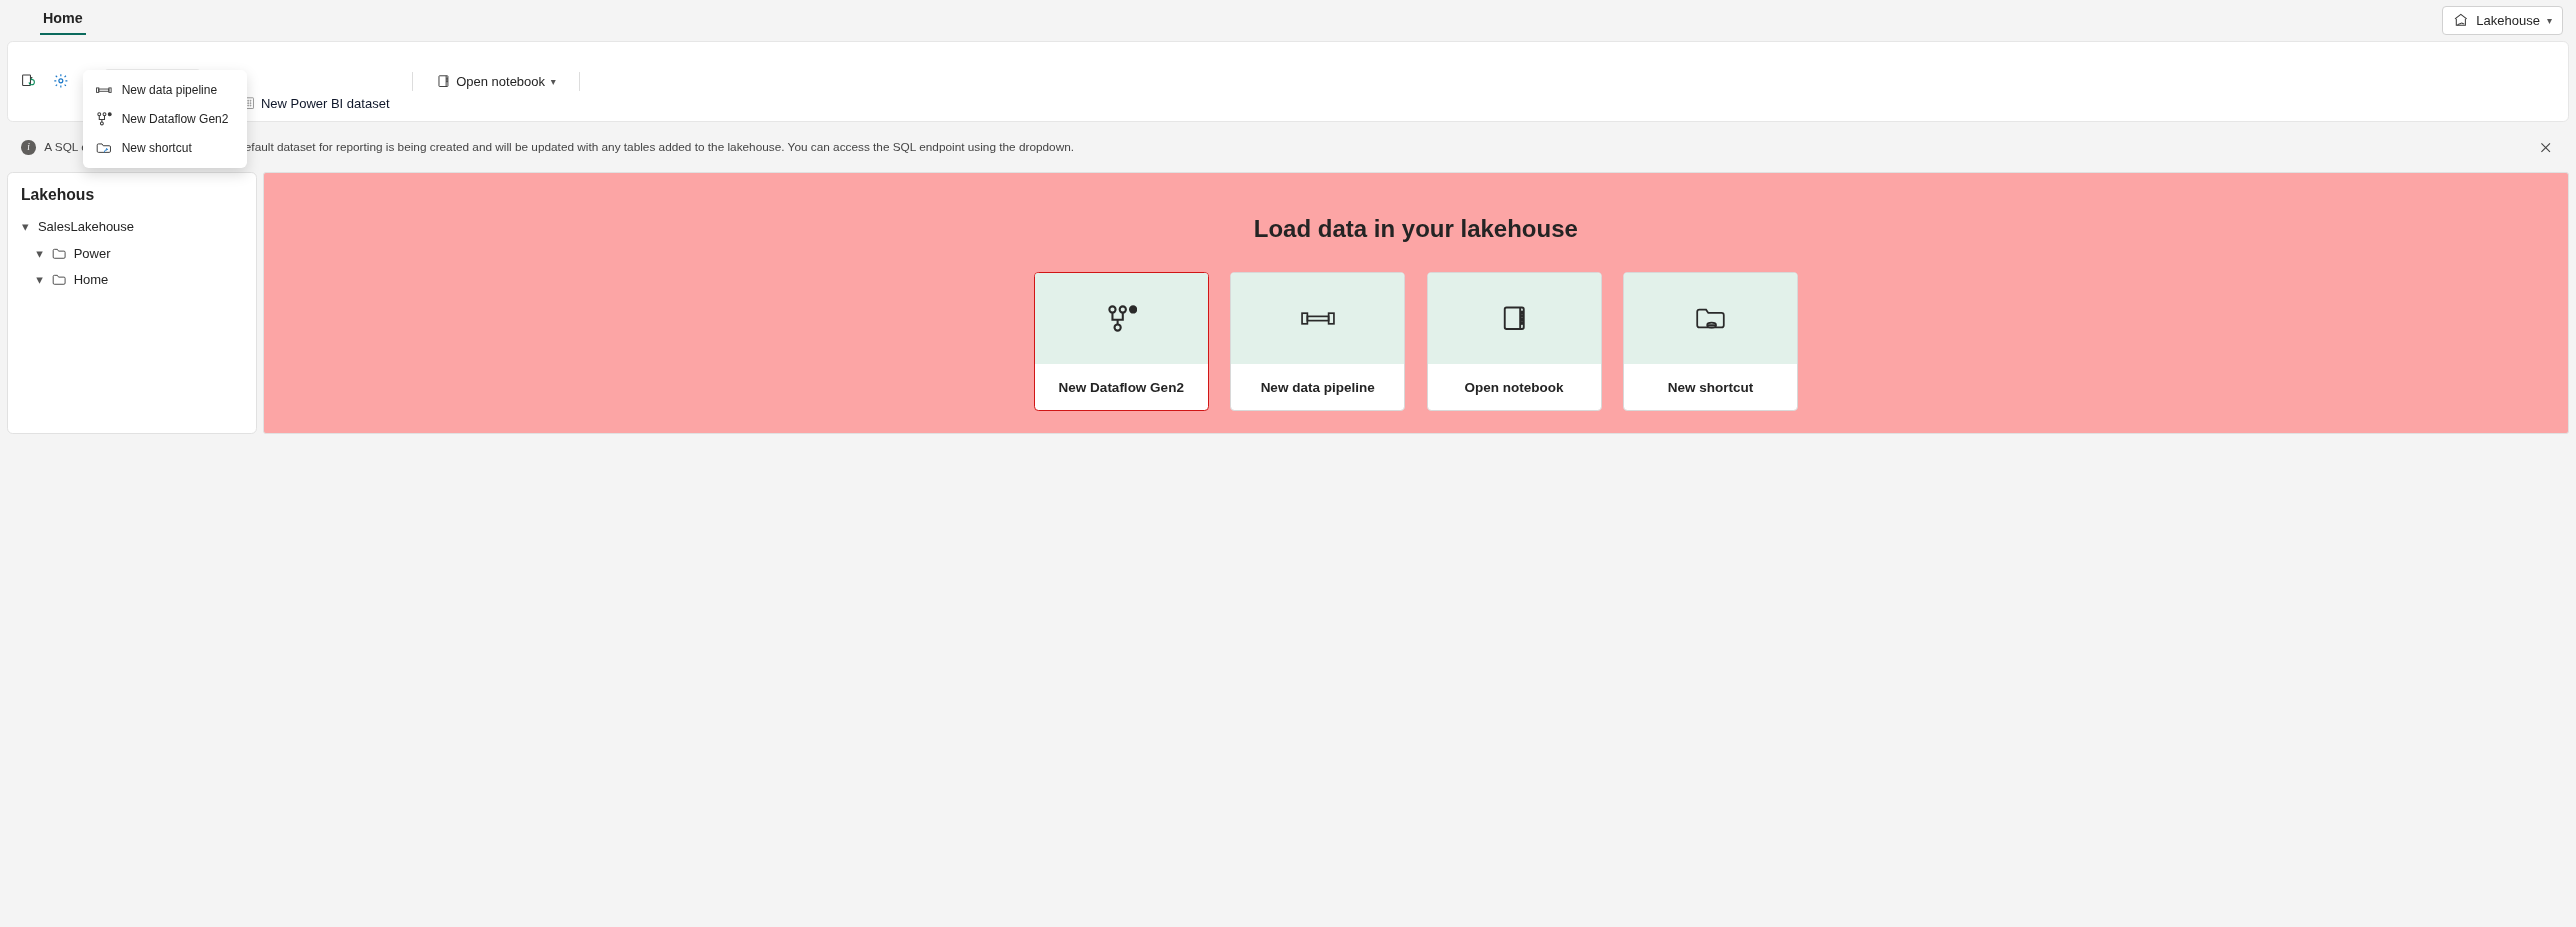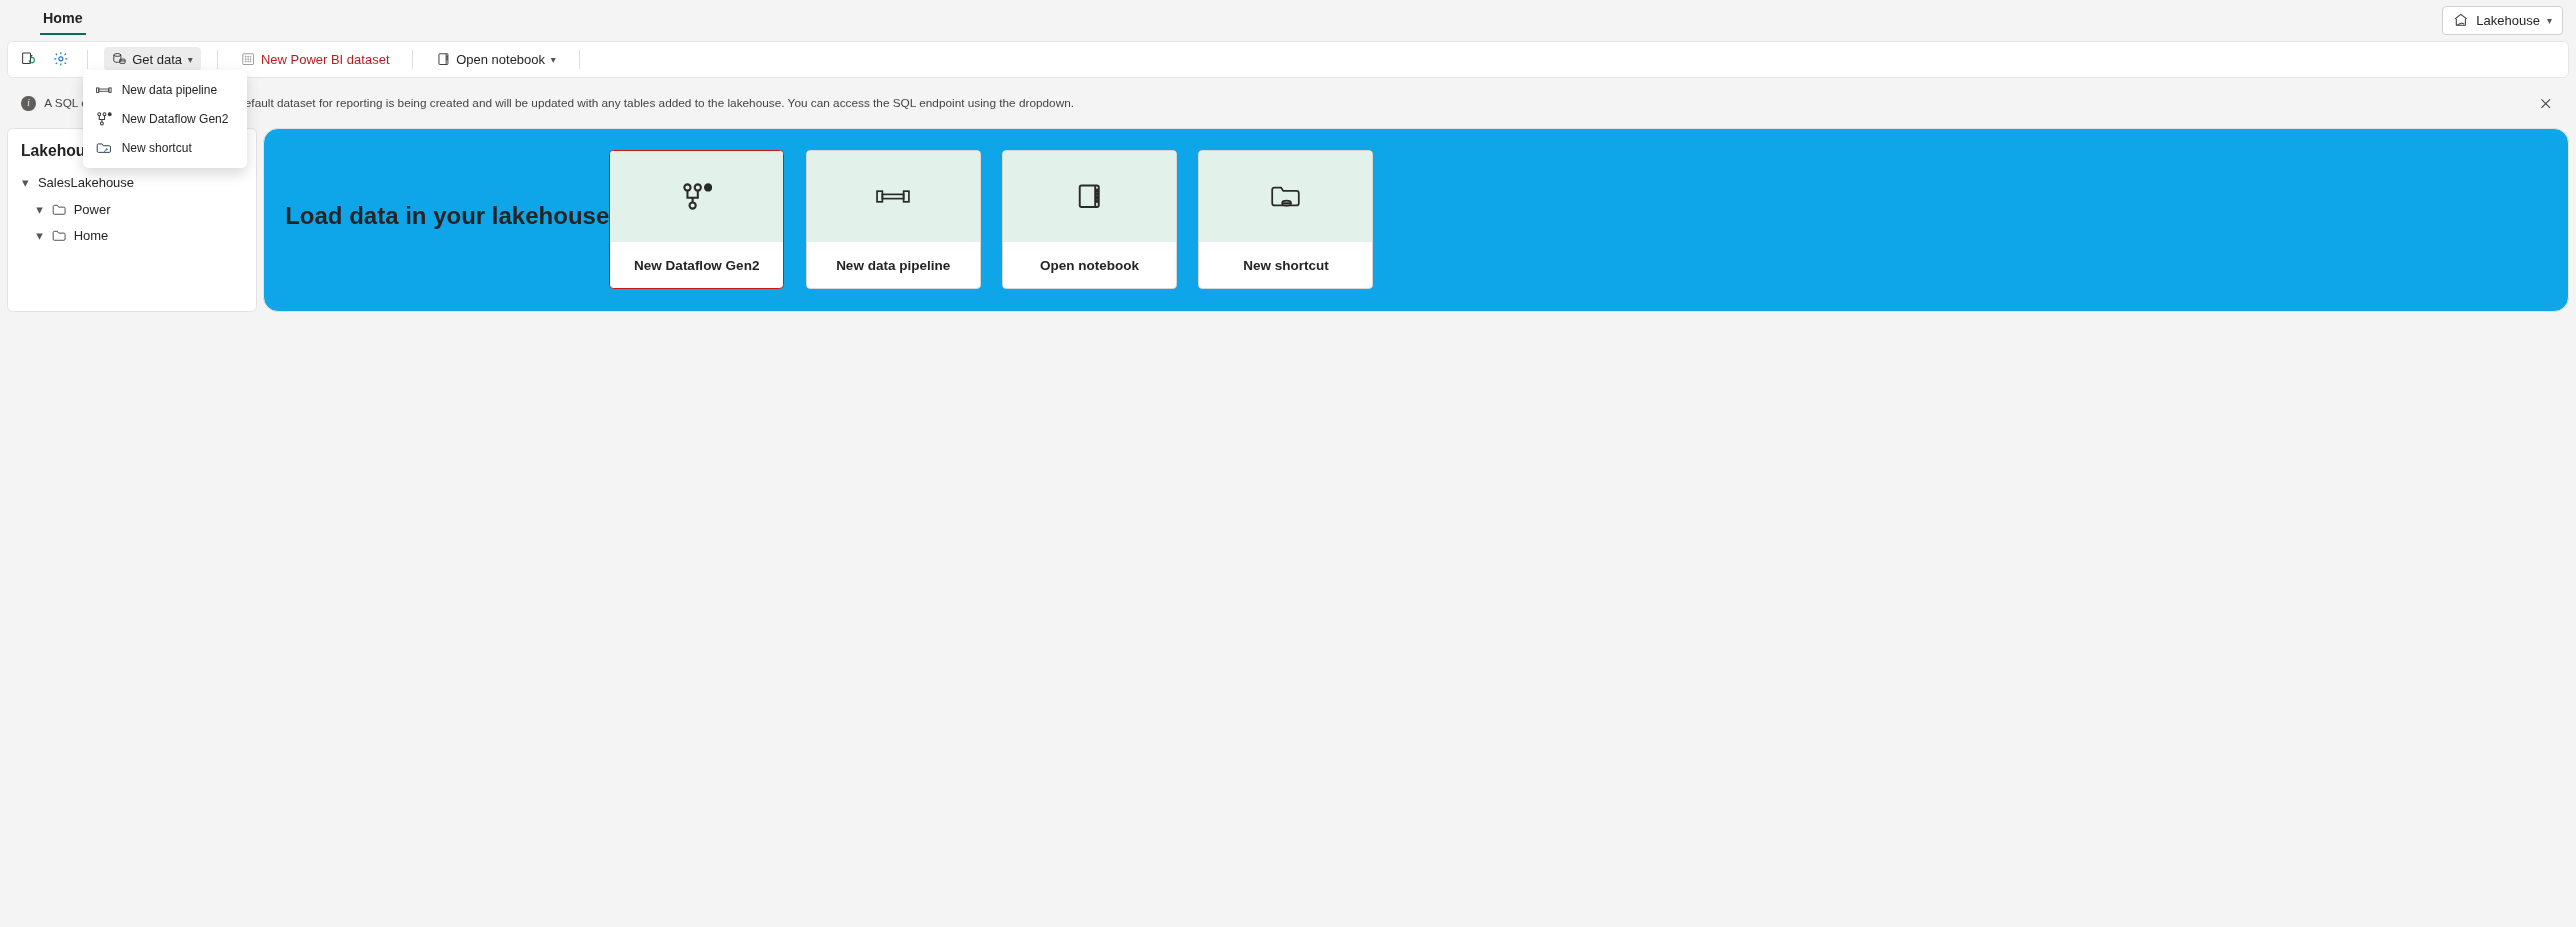--- a/index.html
+++ b/index.html
@@ -59,21 +59,21 @@
     cursor:pointer;
     position:relative;
     z-index:30;
   }
   .toolbar-btn {
     display:flex; align-items:center; gap:5.7px;
     padding:4.3px 7.1px;
     font-size:13px;
     cursor:pointer;
   }
-  .toolbar-btn.disabled { color:#b91c1c; }
+  .toolbar-btn.disabled { color:#0f172a;margin-top:44px; }
   
   .dropdown {
     position:absolute;
     top:70px; left:83px;
     width:164px;
     background:#fff;
     border-radius:5.7px;
     box-shadow: 0 5.7px 14.3px rgba(0,0,0,.15);
     padding:5.7px 0;
     z-index:50;
@@ -117,25 +117,25 @@
   .tree-row {
     display:flex; align-items:center; gap:7.1px;
     padding:5.7px 5.7px;
     font-size:13px;
     cursor:pointer;
   }
   .tree-row.root { font-weight:500; }
   .tree-row .caret { width:11.4px; display:flex; justify-content:center; color:#555;}
   .tree-child { padding-left:20px; }
   .main {
-    flex:1; background:#0ea5e9;
-    border:0.7px solid #e1e1e1; border-radius:15px;
+    flex:1; background:#fca5a5;
+    border:0.7px solid #e1e1e1; border-radius:3px;
     margin-left:5.7px;
     padding: 21.4px 21.4px 21.4px 21.4px;
-    display:flex; flex-direction:row; align-items:center;
+    display:flex; flex-direction:column; align-items:center;
   }
   .main-title {
     font-size:24px; font-weight:600; margin: 21.4px 0 28.5px 0;
   }
   .cards { display:flex; gap:21.4px; }
   .card {
     width:175px; border:0.7px solid #d8d8d8; border-radius:4.3px;
     background:#fff; overflow:hidden; cursor:pointer;
     display:flex; flex-direction:column;
   }

